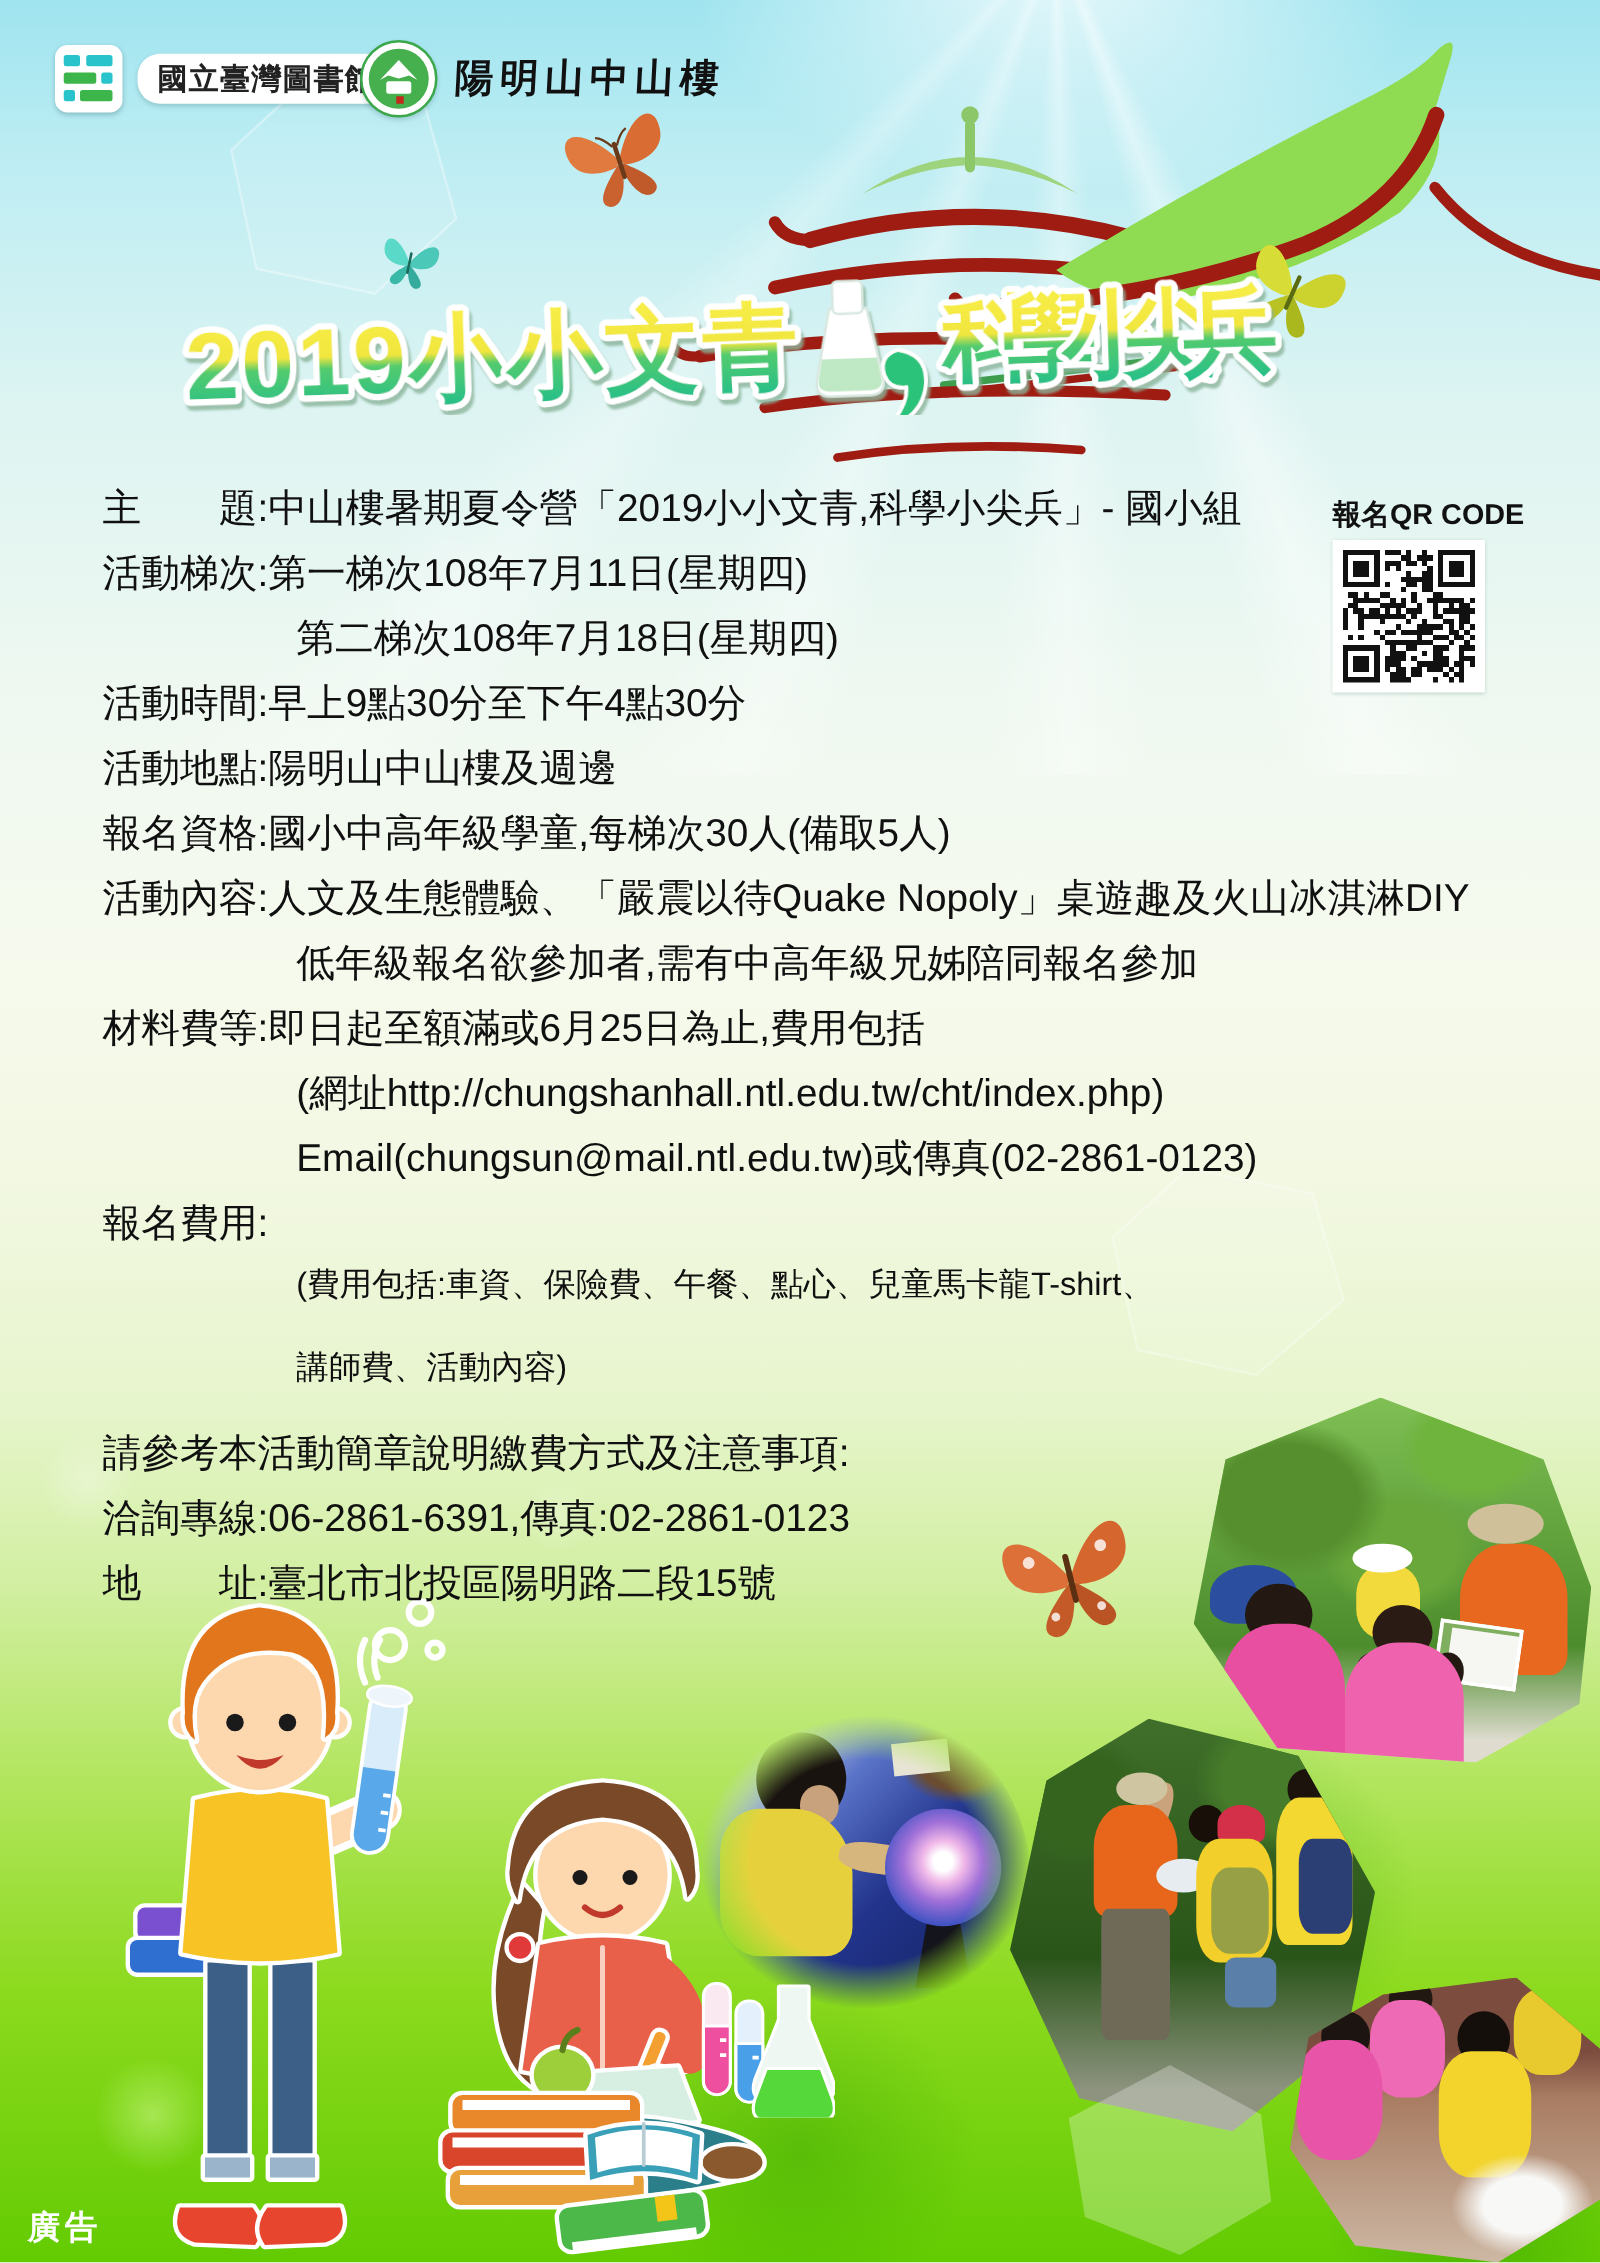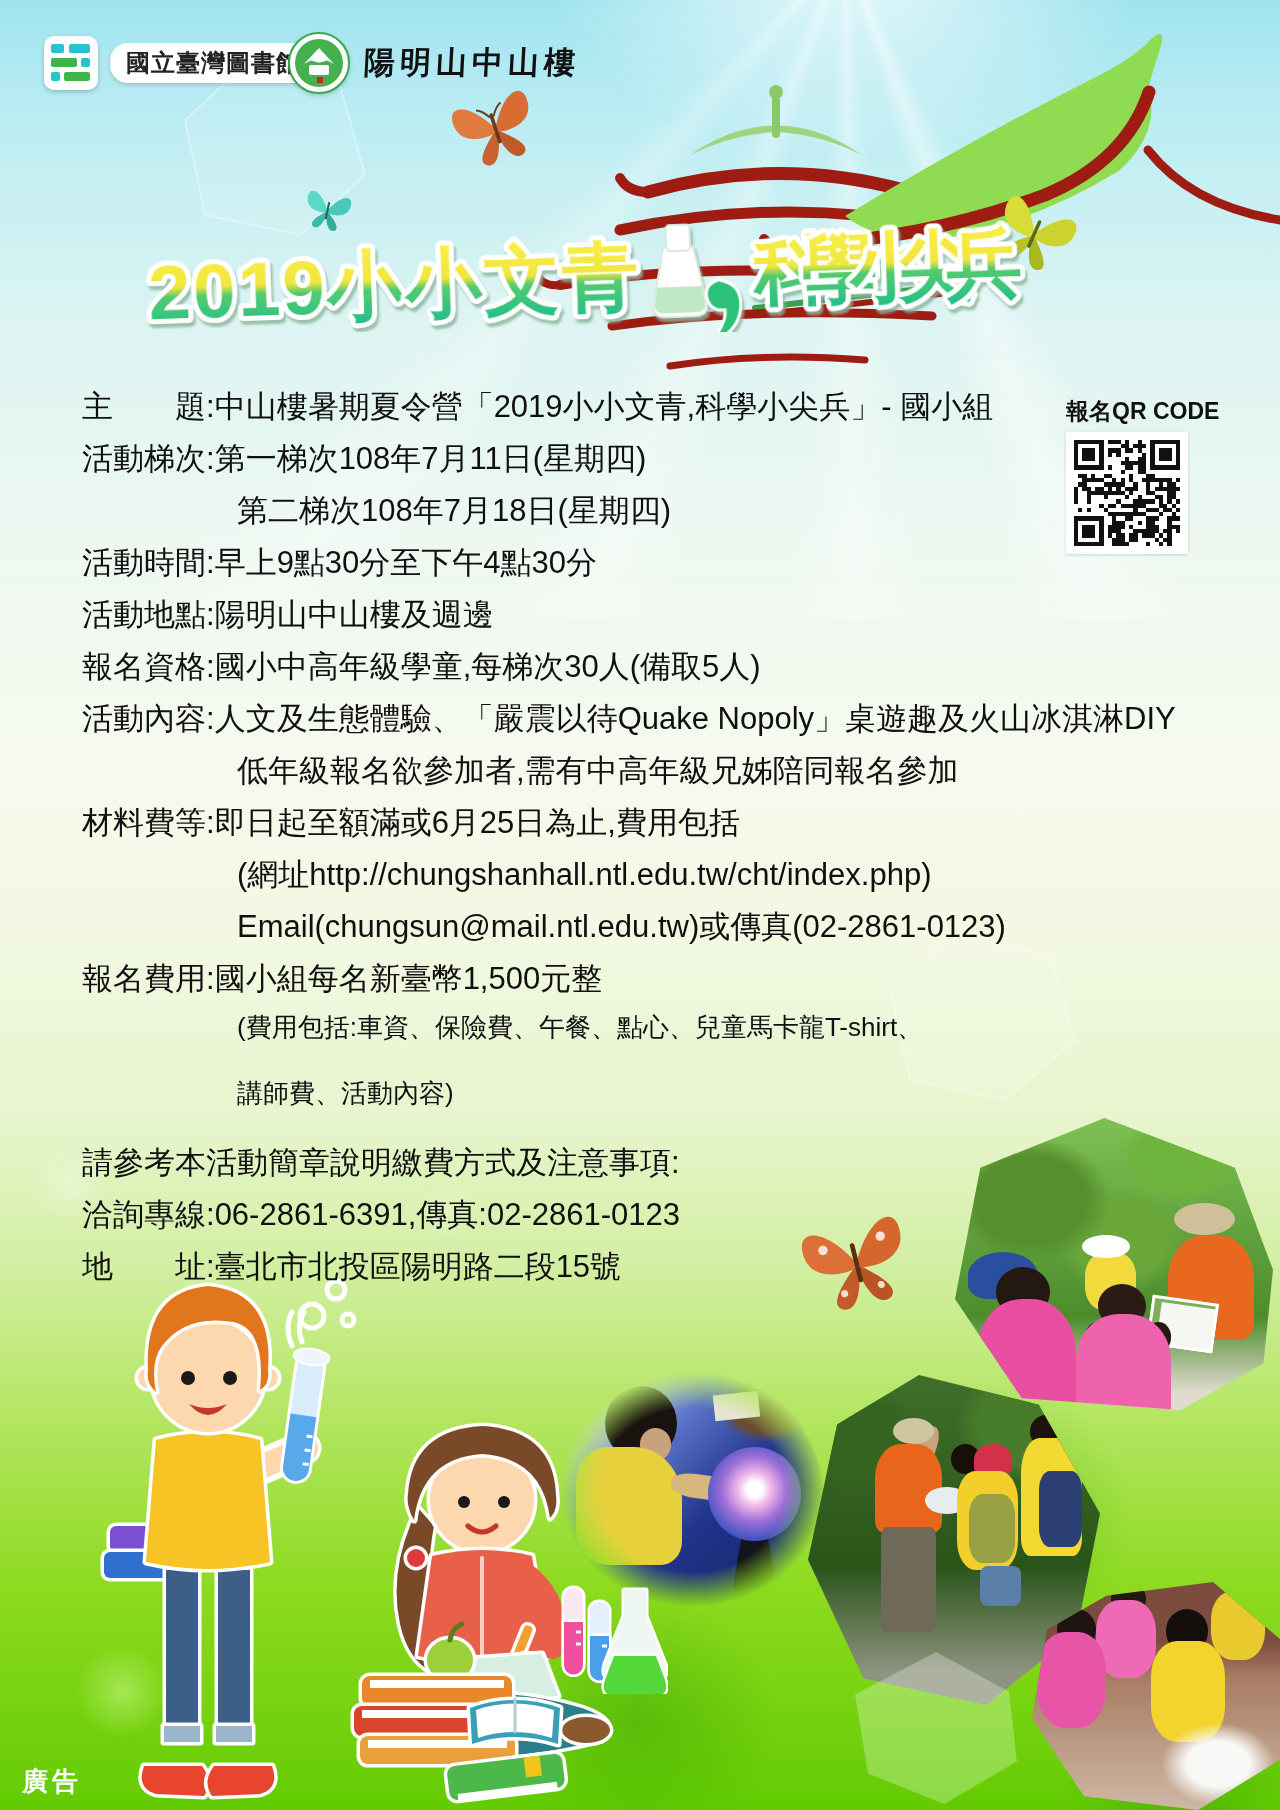--- a/index.html
+++ b/index.html
@@ -546,21 +546,20 @@
         <span>即日起至額滿或6月25日為止,費用包括</span>
       </div>
     <div class="row cont">
         <span>(網址http://chungshanhall.ntl.edu.tw/cht/index.php)</span>
       </div>
     <div class="row cont">
         <span>Email(chungsun@mail.ntl.edu.tw)或傳真(02-2861-0123)</span>
       </div>
     <div class="row">
         <span>報名費用:</span>
-        <span>國小組每名新臺幣1,500元整</span>
       </div>
     <div class="row cont small">
         <span>(費用包括:車資、保險費、午餐、點心、兒童馬卡龍T-shirt、</span>
       </div>
     <div class="row cont small">
         <span>講師費、活動內容)</span>
       </div>
     <div class="row">
         <span>請參考本活動簡章說明</span>
         <span>繳費方式及注意事項:</span>

